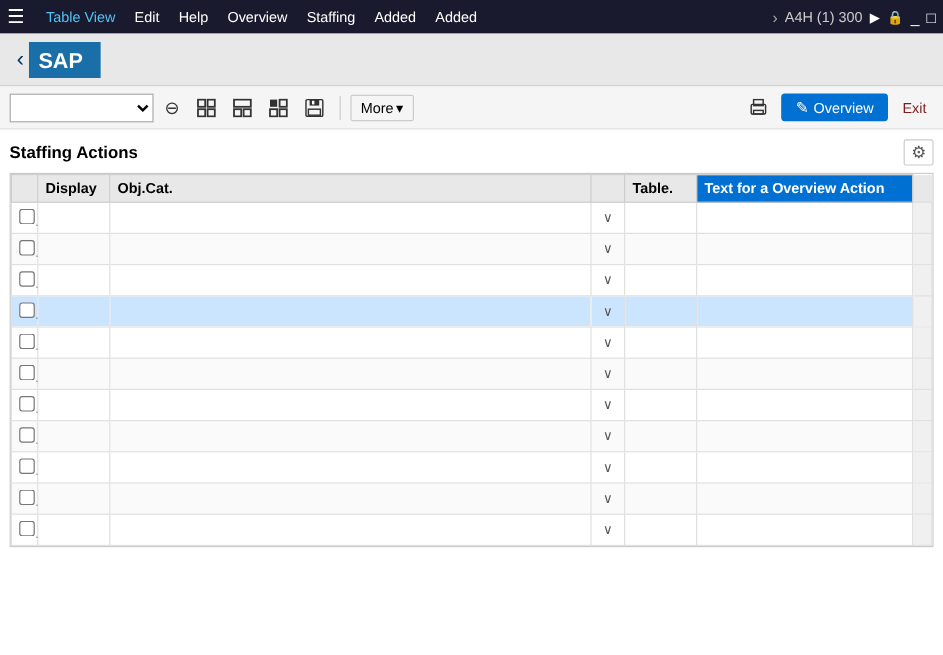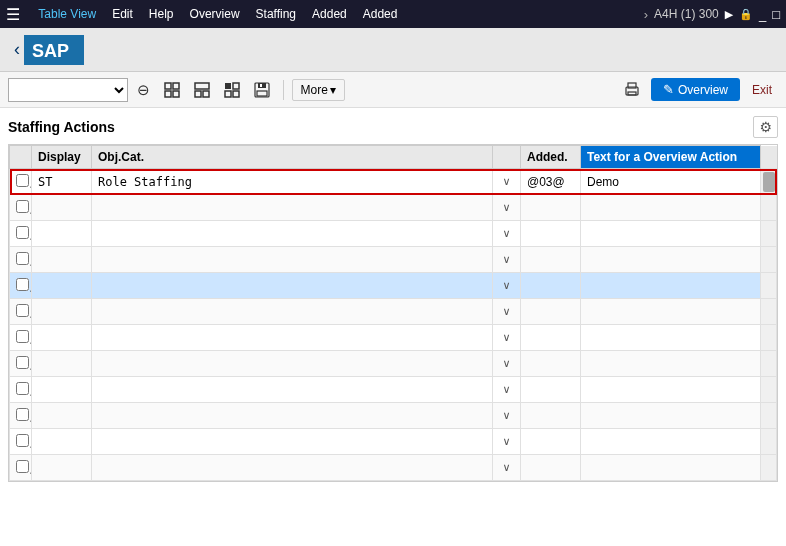--- a/index.html
+++ b/index.html
@@ -316,37 +316,26 @@
         <col style="width:60px">
         <col style="width:180px">
         <col style="width:16px">
       </colgroup>
       <thead>
         <tr>
           <th class="checkbox-cell"></th>
           <th>Display</th>
           <th>Obj.Cat.</th>
           <th></th>
-          <th>Added.</th>
+          <th>Table.</th>
           <th style="background:#0070d2; color:#fff;">Text for a Overview Action</th>
           <th style="background:#e8e8e8; border:none;"></th>
         </tr>
       </thead>
       <tbody id="table-body">
-      <tr style="outline: rgb(204, 0, 0) solid 2px; outline-offset: -2px;">
-            <td class="checkbox-cell"><input type="checkbox" style=""></td>
-            <td style="font-family: monospace;">ST</td>
-            <td style="font-family: monospace;">Role Staffing</td>
-            <td class="dropdown-cell" style="color: rgb(85, 85, 85);">∨</td>
-            <td>@03@</td>
-            <td>Demo</td>
-            <td style="background: rgb(240, 240, 240); border-left: 1px solid rgb(204, 204, 204); padding: 0px;">
-              <div style="width: 12px; height: 20px; background: rgb(170, 170, 170); border-radius: 2px; margin: 2px auto;"></div>
-            </td>
-          </tr>
           <tr>
             <td class="checkbox-cell"><input type="checkbox" style=""></td>
             <td style="font-family: monospace;"></td>
             <td style="font-family: monospace;"></td>
             <td class="dropdown-cell" style="color: rgb(85, 85, 85);">∨</td>
             <td></td>
             <td></td>
             <td style="background: rgb(240, 240, 240); border-left: 1px solid rgb(204, 204, 204); padding: 0px;"></td>
           </tr>
           <tr>

